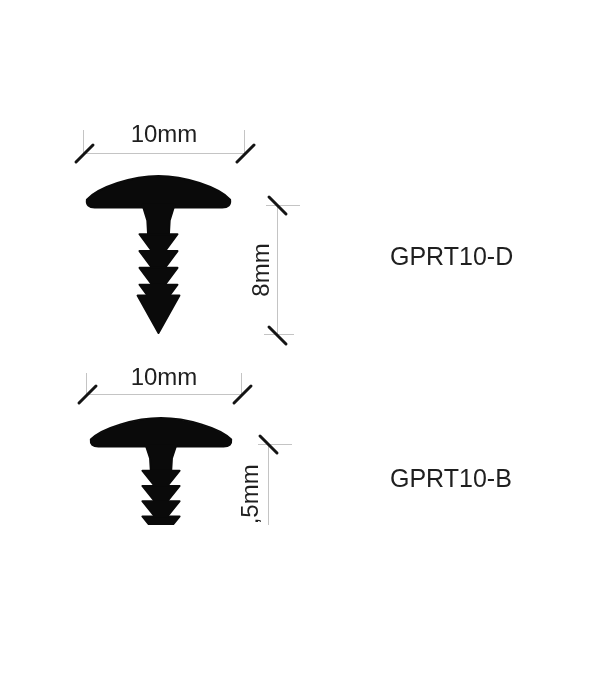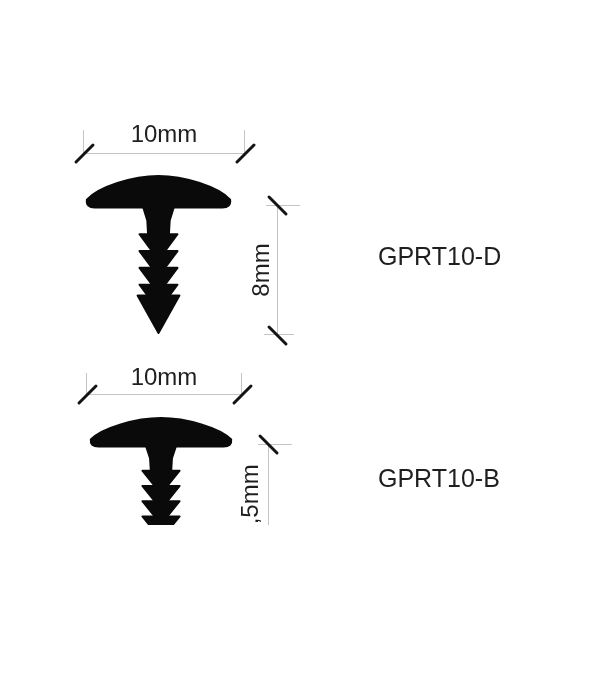--- a/index.html
+++ b/index.html
@@ -28,20 +28,21 @@
     color:var(--text_color,#1f1f1f);
     text-align:center;
     white-space:nowrap;
   }
   .dim-text.rot{transform:rotate(-90deg);}
   .part-label{
     position:absolute;
     font-size:25px;line-height:28px;
     color:var(--text_color,#1f1f1f);
     white-space:nowrap;
+    margin-left:12px;
   }
   .shape{position:absolute;}
   .shape path{
     fill:var(--shape_color,#0a0a0a);
     stroke:var(--shape_color,#0a0a0a);
     stroke-width:2;
     stroke-linejoin:round;
   }
 </style>
 </head>

